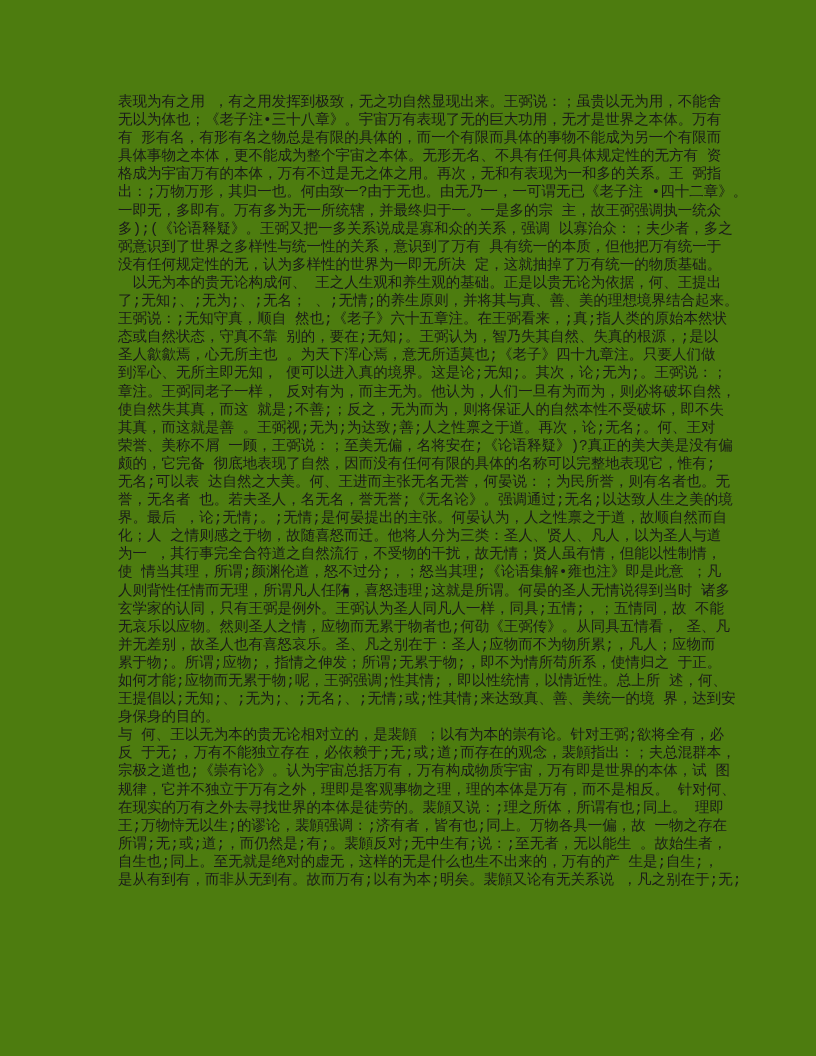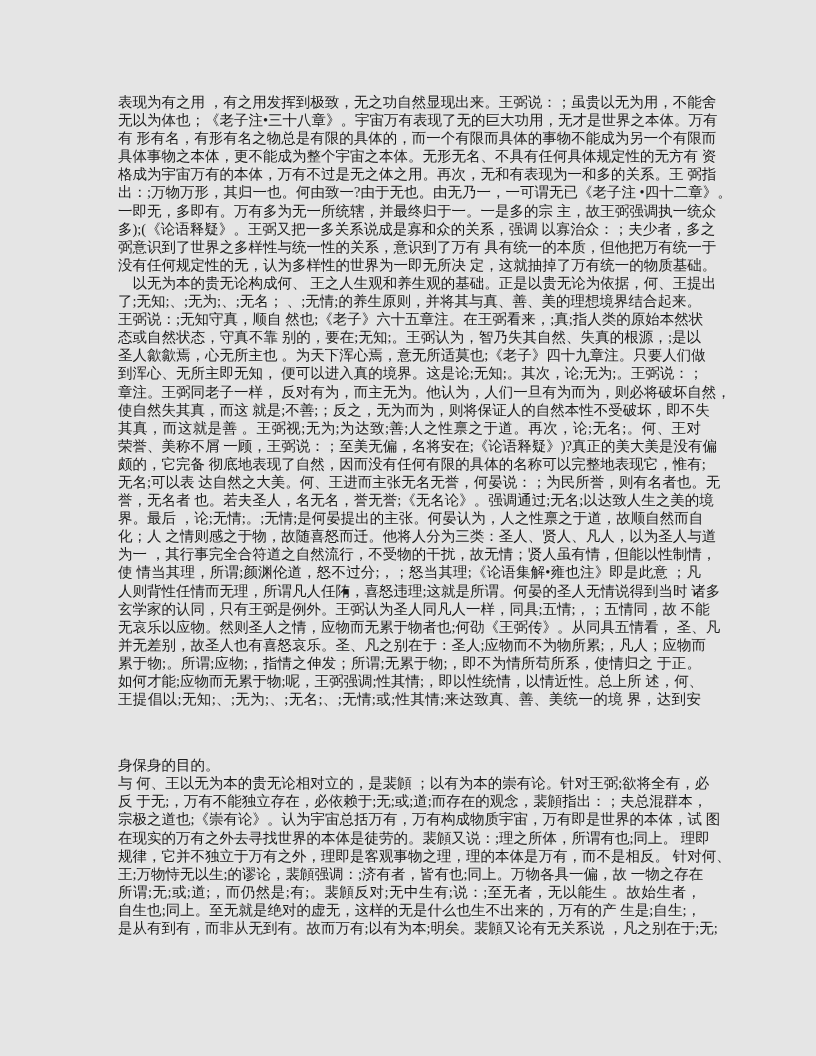--- a/index.html
+++ b/index.html
@@ -4,44 +4,43 @@
 <style>
   html, body {
     margin: 0;
     padding: 0;
     background: #ffffff;
   }
   .page {
     position: relative;
     width: 816px;
     height: 1056px;
-    background: #e5e5e5;
+    background: #4d7c0f;
     overflow: hidden;
-    font-family: Liberation Serif, serif;
+    font-family: Liberation Mono, monospace;
   }
   .textblock {
     position: absolute;
     left: 118px;
     top: 93px;
     width: 583px;
     color: #1a1a1a;
   }
   .line {
     font-size: 14.5px;
     line-height: 18.1px;
     height: 18.1px;
     white-space: nowrap;
     text-align: justify;
     text-align-last: justify;
     text-justify: inter-ideograph;
     overflow: visible;
   }
   .line.short {
     text-align-last: left;
-    margin-top: 48px;
   }
 </style>
 </head>
 <body>
 
 <div class="page">
   <div class="textblock">
       <div class="line">表现为有之用 ，有之用发挥到极致，无之功自然显现出来。王弼说：；虽贵以无为用，不能舍</div>
       <div class="line">无以为体也；《老子注•三十八章》。宇宙万有表现了无的巨大功用，无才是世界之本体。万有</div>
       <div class="line">有 形有名，有形有名之物总是有限的具体的，而一个有限而具体的事物不能成为另一个有限而</div>
@@ -73,20 +72,20 @@
       <div class="line">玄学家的认同，只有王弼是例外。王弼认为圣人同凡人一样，同具;五情;，；五情同，故 不能</div>
       <div class="line">无哀乐以应物。然则圣人之情，应物而无累于物者也;何劭《王弼传》。从同具五情看， 圣、凡</div>
       <div class="line">并无差别，故圣人也有喜怒哀乐。圣、凡之别在于：圣人;应物而不为物所累;，凡人；应物而</div>
       <div class="line">累于物;。所谓;应物;，指情之伸发；所谓;无累于物;，即不为情所苟所系，使情归之 于正。</div>
       <div class="line">如何才能;应物而无累于物;呢，王弼强调;性其情;，即以性统情，以情近性。总上所 述，何、</div>
       <div class="line">王提倡以;无知;、;无为;、;无名;、;无情;或;性其情;来达致真、善、美统一的境 界，达到安</div>
       <div class="line short">身保身的目的。</div>
       <div class="line">与 何、王以无为本的贵无论相对立的，是裴頠 ；以有为本的崇有论。针对王弼;欲将全有，必</div>
       <div class="line">反 于无;，万有不能独立存在，必依赖于;无;或;道;而存在的观念，裴頠指出：；夫总混群本，</div>
       <div class="line">宗极之道也;《崇有论》。认为宇宙总括万有，万有构成物质宇宙，万有即是世界的本体，试 图</div>
+      <div class="line">规律，它并不独立于万有之外，理即是客观事物之理，理的本体是万有，而不是相反。 针对何、</div>
       <div class="line">在现实的万有之外去寻找世界的本体是徒劳的。裴頠又说：;理之所体，所谓有也;同上。 理即</div>
-      <div class="line">规律，它并不独立于万有之外，理即是客观事物之理，理的本体是万有，而不是相反。 针对何、</div>
       <div class="line">王;万物恃无以生;的谬论，裴頠强调：;济有者，皆有也;同上。万物各具一偏，故 一物之存在</div>
       <div class="line">所谓;无;或;道;，而仍然是;有;。裴頠反对;无中生有;说：;至无者，无以能生 。故始生者，</div>
       <div class="line">自生也;同上。至无就是绝对的虚无，这样的无是什么也生不出来的，万有的产 生是;自生;，</div>
       <div class="line">是从有到有，而非从无到有。故而万有;以有为本;明矣。裴頠又论有无关系说 ，凡之别在于;无;</div>
     </div>
 </div>
 
 </body></html>

